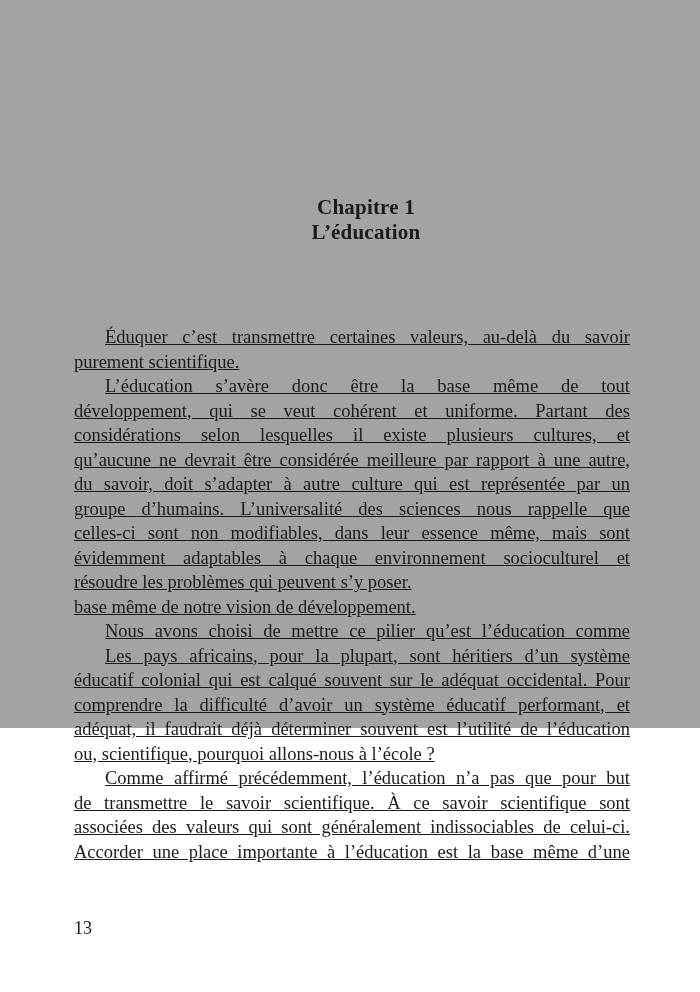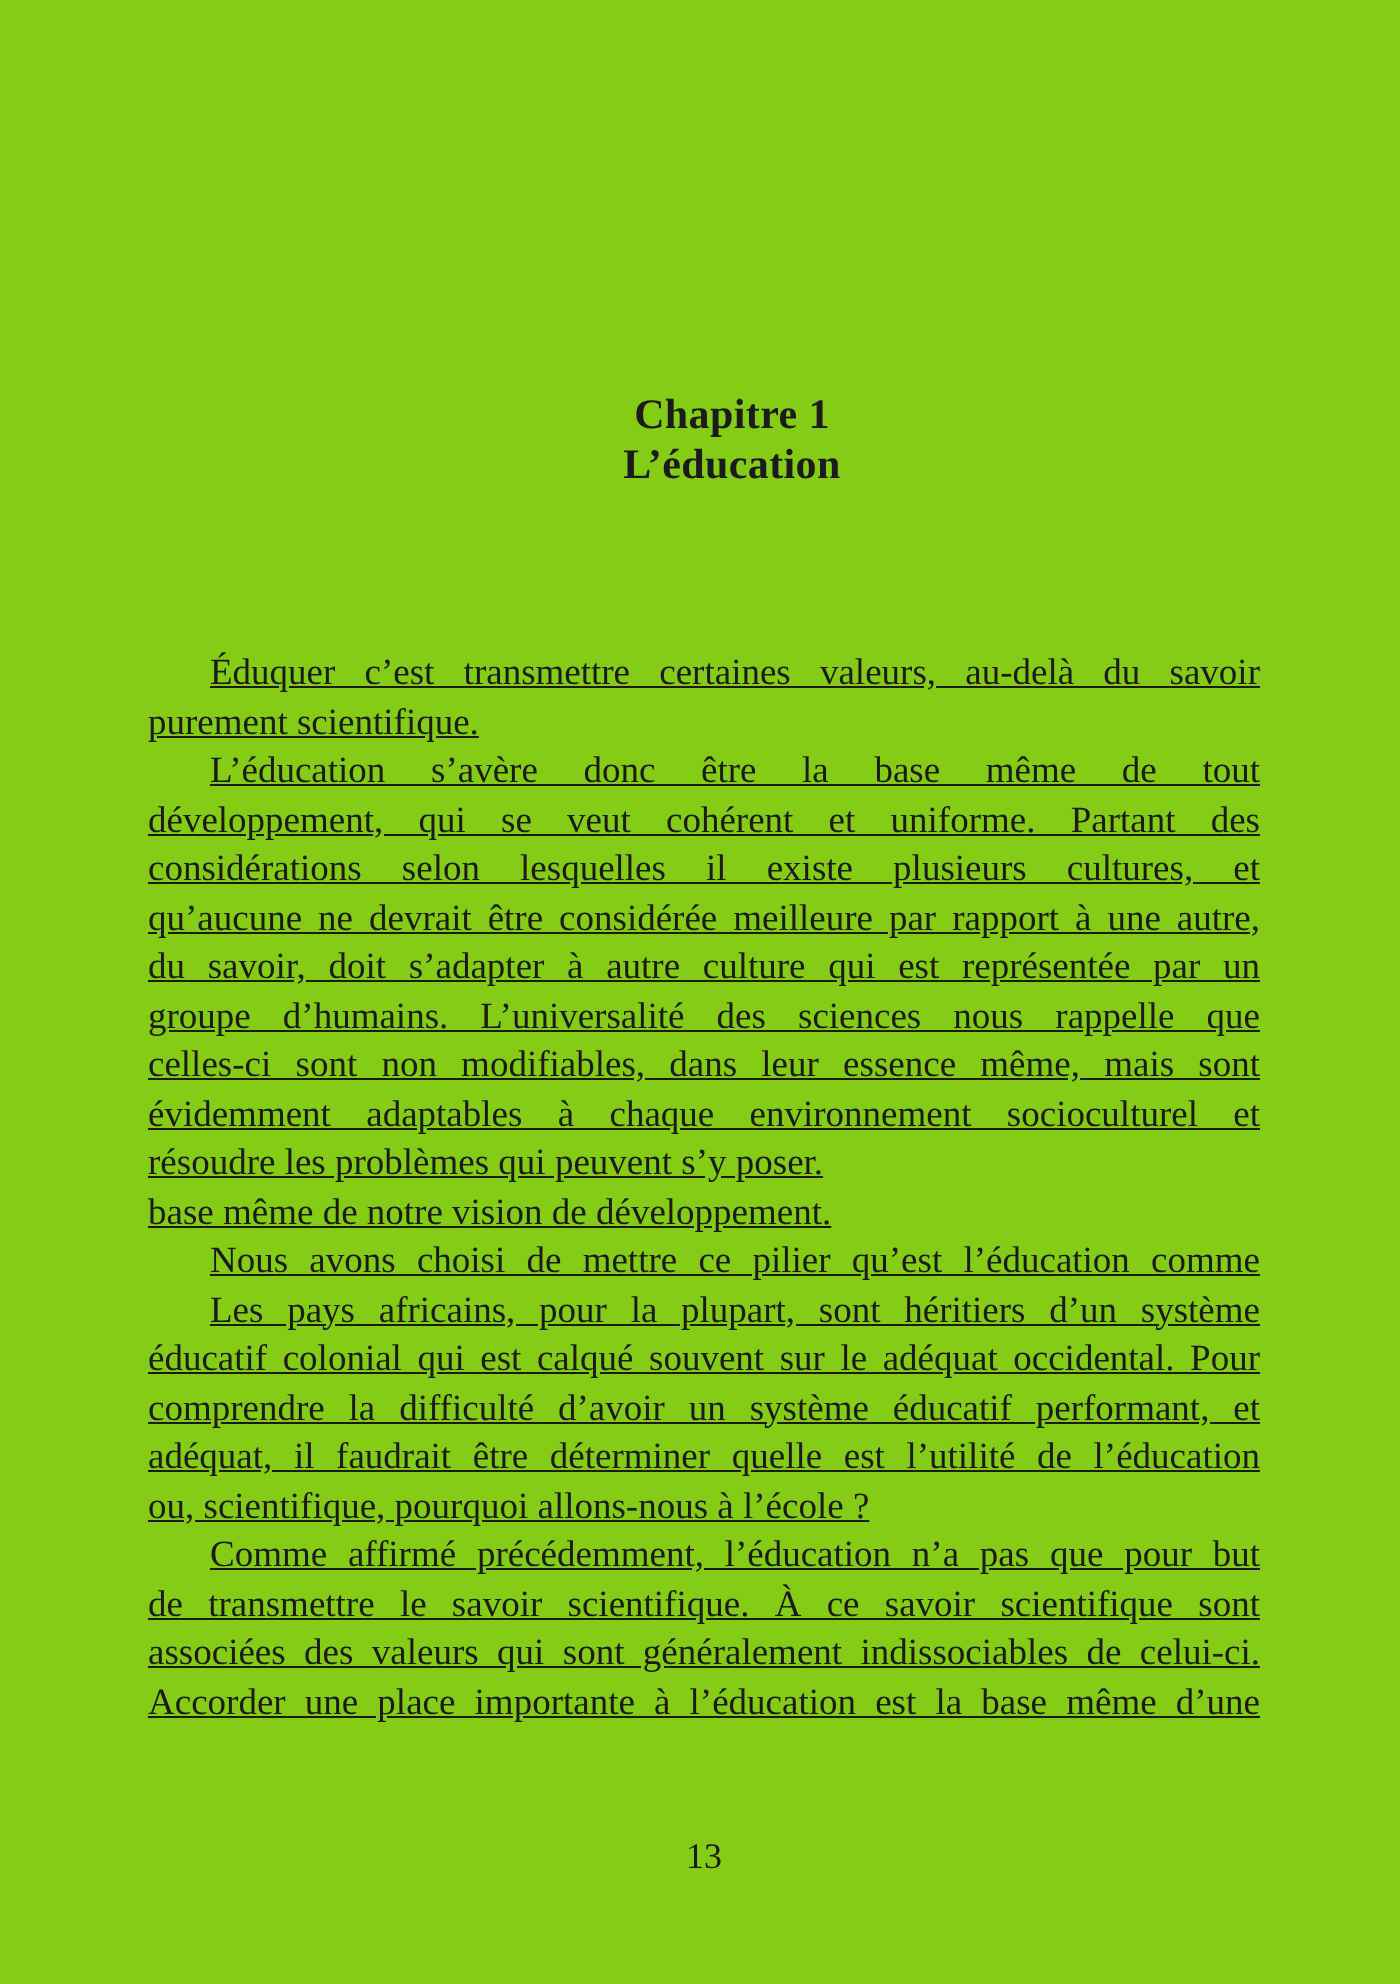--- a/index.html
+++ b/index.html
@@ -10,22 +10,22 @@
     width: 700px;
     height: 992px;
     background: #ffffff;
     font-family: "Liberation Serif", "DejaVu Serif", serif;
     color: #1b1b1b;
     overflow: hidden;
   }
   .page {
     position: relative;
     width: 700px;
-    height: 992px;
-    background: #84cc16;
+    height: 728px;
+    background: #a3a3a3;
   }
   .chapter-heading {
     position: absolute;
     left: 74px;
     top: 195px;
     width: 556px;
     text-align: center;
     transform: translateX(14px);
     font-weight: bold;
     font-size: 21px;
@@ -53,21 +53,21 @@
     padding-left: 31px;
   }
   .line.lastline {
     text-align-last: left;
   }
   .page-number {
     position: absolute;
     left: 74px;
     top: 916px;
     width: 556px;
-    text-align: center;
+    text-align: left;
     font-size: 18px;
     line-height: 24px;
   }
 </style>
 </head>
 <body>
 
 <div class="page">
 
   <div class="chapter-heading">
@@ -92,21 +92,21 @@
         <div class="line lastline">résoudre les problèmes qui peuvent s’y poser.</div>
       </div>
       <div class="paragraph">
         <div class="line lastline">base même de notre vision de développement.</div>
         <div class="line first">Nous avons choisi de mettre ce pilier qu’est l’éducation comme</div>
       </div>
       <div class="paragraph">
         <div class="line first">Les pays africains, pour la plupart, sont héritiers d’un système</div>
         <div class="line">éducatif colonial qui est calqué souvent sur le adéquat occidental. Pour</div>
         <div class="line">comprendre la difficulté d’avoir un système éducatif performant, et</div>
-        <div class="line">adéquat, il faudrait être déterminer quelle est l’utilité de l’éducation</div>
+        <div class="line">adéquat, il faudrait déjà déterminer souvent est l’utilité de l’éducation</div>
         <div class="line lastline">ou, scientifique, pourquoi allons-nous à l’école ?</div>
       </div>
       <div class="paragraph">
         <div class="line first">Comme affirmé précédemment, l’éducation n’a pas que pour but</div>
         <div class="line">de transmettre le savoir scientifique. À ce savoir scientifique sont</div>
         <div class="line">associées des valeurs qui sont généralement indissociables de celui-ci.</div>
         <div class="line">Accorder une place importante à l’éducation est la base même d’une</div>
       </div>
     </div>
 

